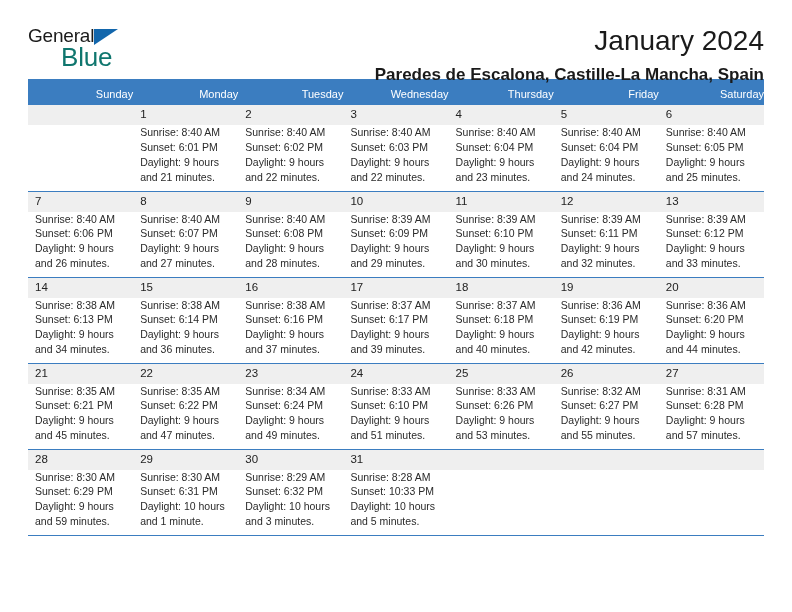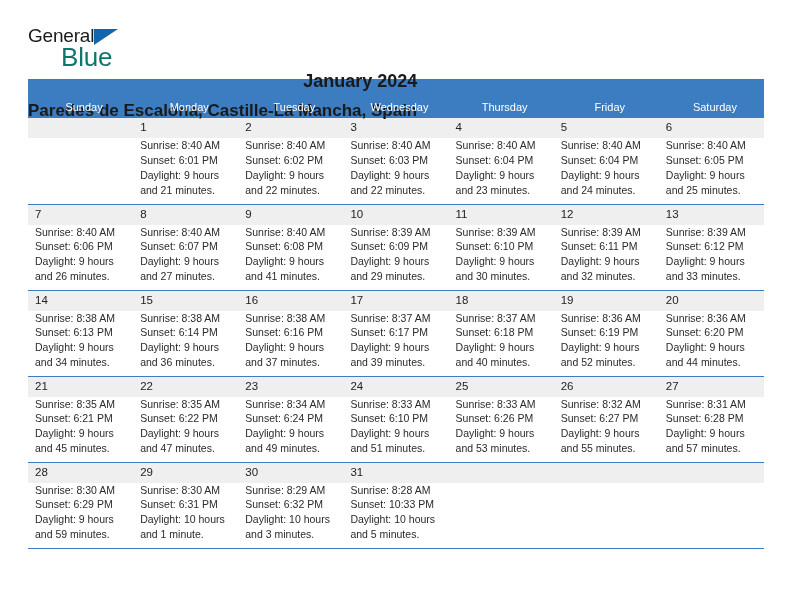--- a/index.html
+++ b/index.html
@@ -19,25 +19,24 @@
     width: 792px;
     height: 612px;
     box-sizing: border-box;
     padding: 0 28px;
   }
 
   
   .top {
     display: flex;
     align-items: flex-start;
-    justify-content: space-between;
+    justify-content: center;
     padding-top: 26px;
     height: 74px;
     box-sizing: border-box;
-    flex-direction: column;
   }
   .brand {
     position: relative;
     width: 110px;
     height: 46px;
     flex: 0 0 auto;
   }
   .brand-general {
     position: absolute;
     left: 0;
@@ -64,25 +63,25 @@
     height: 0;
     border-left: 24px solid #1266ac;
     border-bottom: 16px solid transparent;
   }
 
   .titles {
     text-align: right;
     flex: 1 1 auto;
   }
   .month-title {
-    font-size: 18px;
+    font-size: 28px;
     line-height: 1.05;
     color: #1a1a1a;
     margin: 0;
-    font-weight: bold;
+    font-weight: normal;
   }
   .location {
     font-size: 17px;
     line-height: 1.2;
     color: #1a1a1a;
     margin: 10px 0 0 0;
     font-weight: bold;
   }
 
   
@@ -90,22 +89,22 @@
     width: 736px;
     border-collapse: collapse;
     table-layout: fixed;
     margin-top: 5px;
   }
   table.calendar th {
     background: #3B7DC0;
     color: #ffffff;
     font-size: 11px;
     font-weight: normal;
-    text-align: center;
-    padding: 22px 0 5px 7px;
+    text-align: right;
+    padding: 9px 0 5px 7px;
     height: 12px;
     border: none;
   }
   table.calendar td {
     vertical-align: top;
     padding: 0;
     border-bottom: 1px solid #3B7DC0;
     height: 86px;
     box-sizing: border-box;
   }
@@ -245,21 +244,21 @@
               <div>Daylight: 9 hours</div>
               <div>and 27 minutes.</div>
             </div>
           </td>
           <td>
             <div class="daynum">9</div>
             <div class="cell-body">
               <div>Sunrise: 8:40 AM</div>
               <div>Sunset: 6:08 PM</div>
               <div>Daylight: 9 hours</div>
-              <div>and 41 minutes.</div>
+              <div>and 28 minutes.</div>
             </div>
           </td>
           <td>
             <div class="daynum">10</div>
             <div class="cell-body">
               <div>Sunrise: 8:39 AM</div>
               <div>Sunset: 6:09 PM</div>
               <div>Daylight: 9 hours</div>
               <div>and 29 minutes.</div>
             </div>
@@ -337,21 +336,21 @@
               <div>Daylight: 9 hours</div>
               <div>and 40 minutes.</div>
             </div>
           </td>
           <td>
             <div class="daynum">19</div>
             <div class="cell-body">
               <div>Sunrise: 8:36 AM</div>
               <div>Sunset: 6:19 PM</div>
               <div>Daylight: 9 hours</div>
-              <div>and 52 minutes.</div>
+              <div>and 42 minutes.</div>
             </div>
           </td>
           <td>
             <div class="daynum">20</div>
             <div class="cell-body">
               <div>Sunrise: 8:36 AM</div>
               <div>Sunset: 6:20 PM</div>
               <div>Daylight: 9 hours</div>
               <div>and 44 minutes.</div>
             </div>

